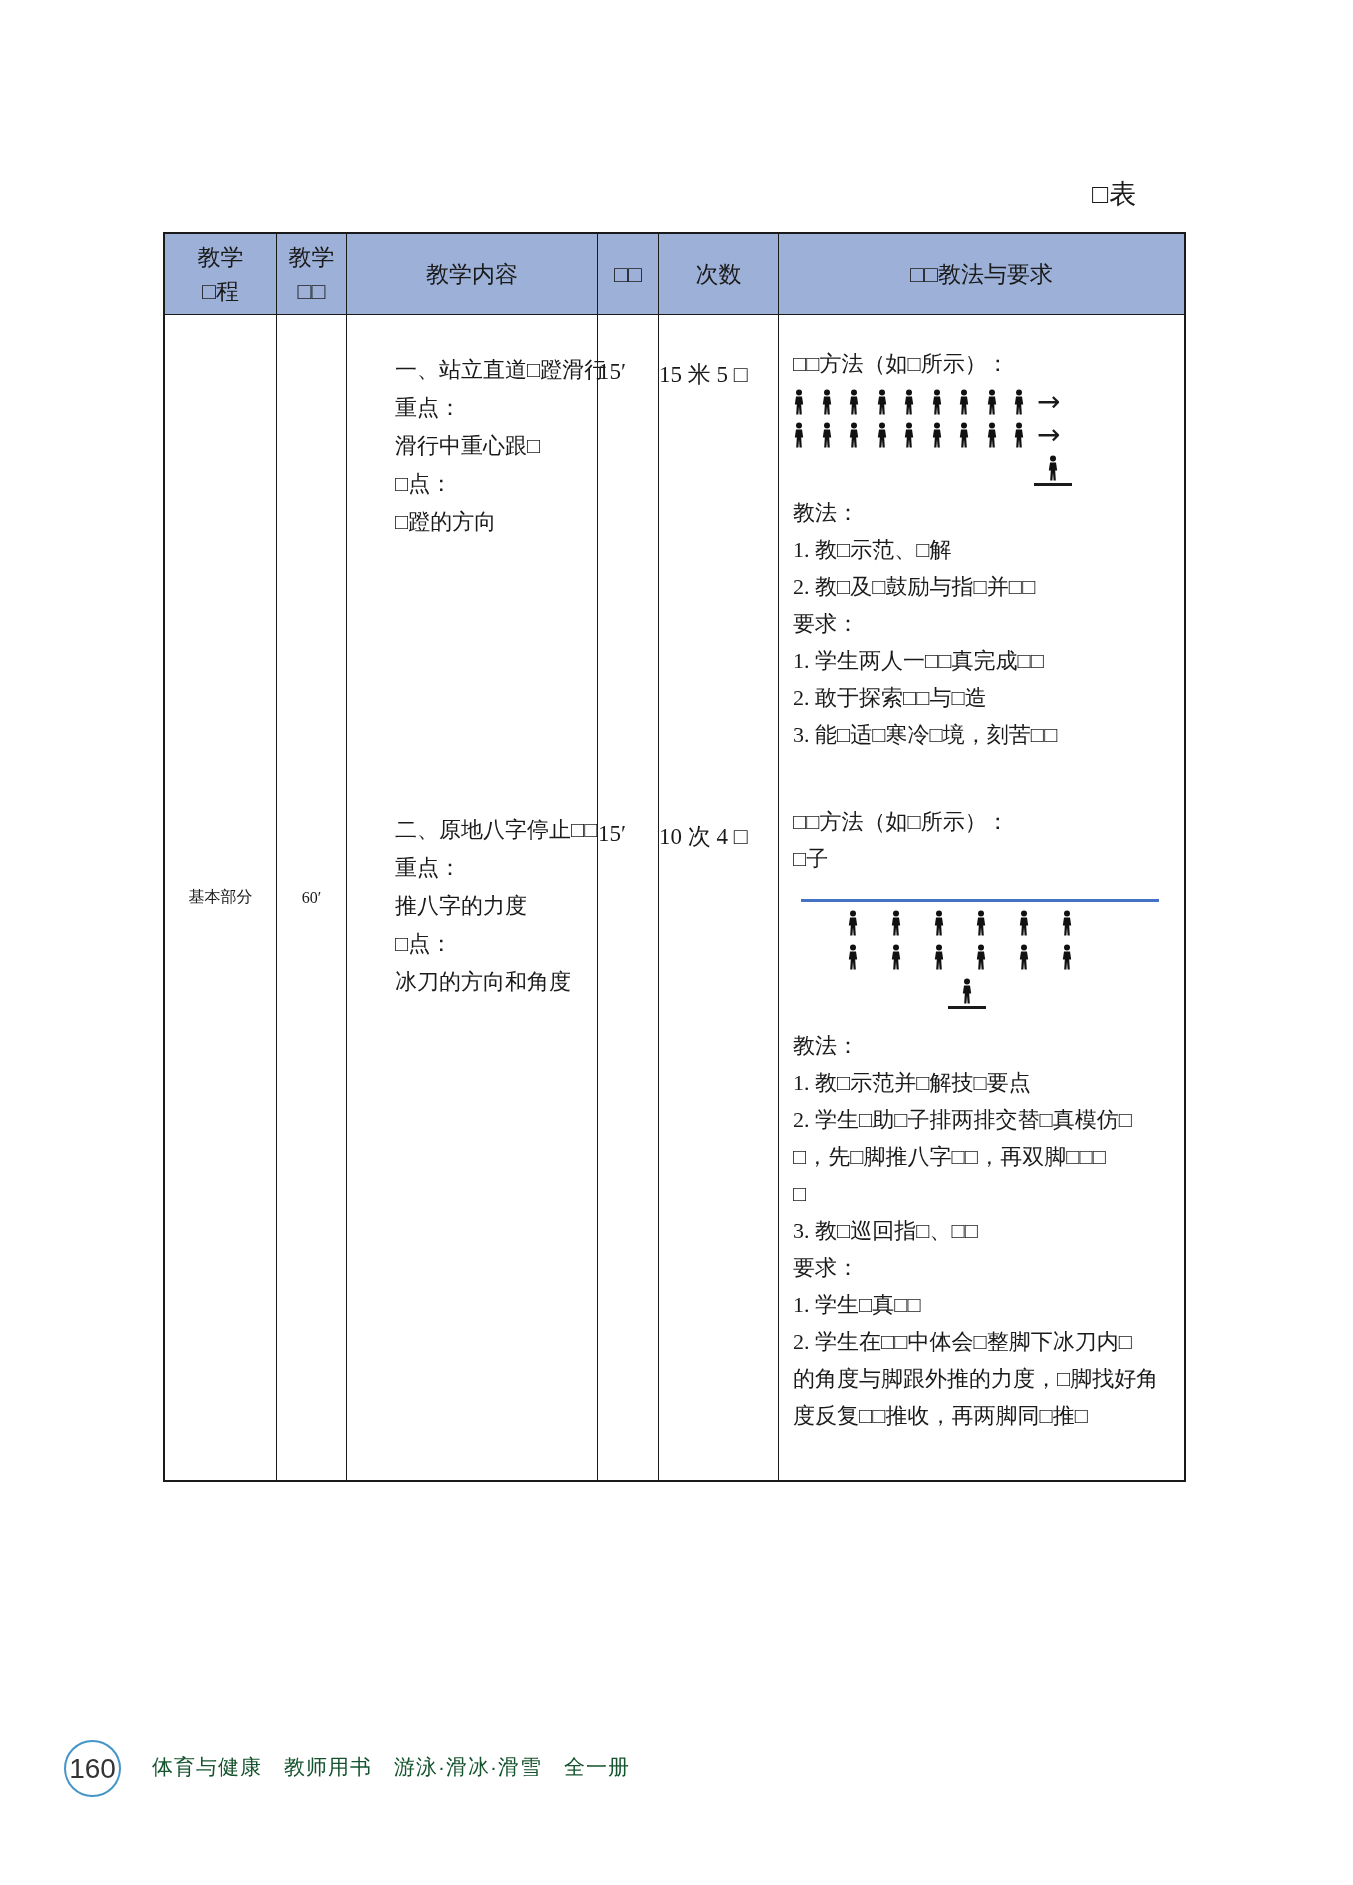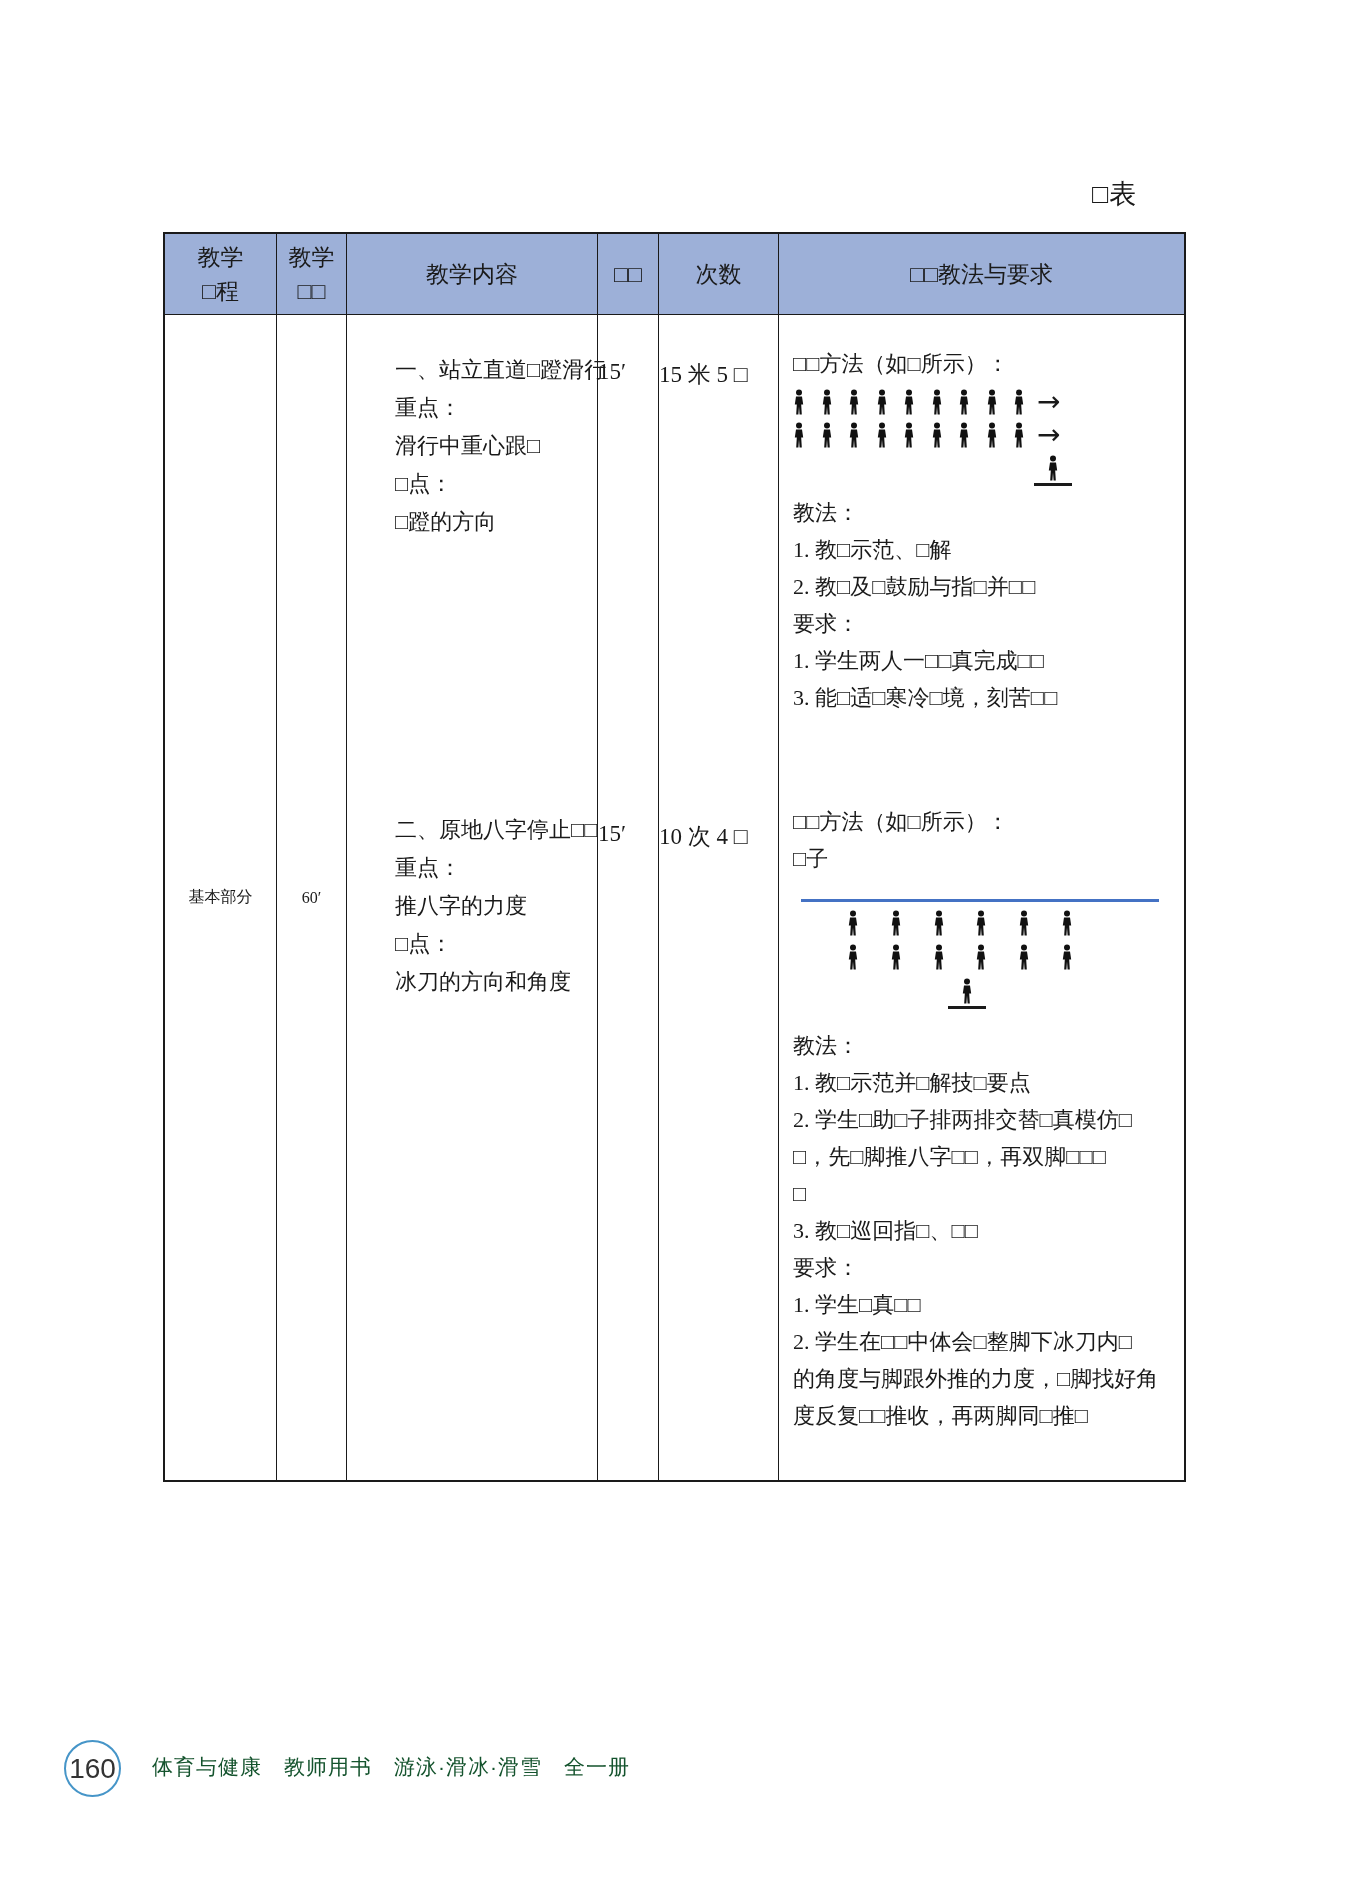--- a/index.html
+++ b/index.html
@@ -248,20 +248,21 @@
       </div>
 
       <div class="tl">教法：</div>
       <div>
           <div class="tl">1. 教□示范、□解</div>
           <div class="tl">2. 教□及□鼓励与指□并□□</div>
         </div>
       <div class="tl">要求：</div>
       <div>
           <div class="tl">1. 学生两人一□□真完成□□</div>
+          <div class="tl">2. 敢于探索□□与□造</div>
           <div class="tl">3. 能□适□寒冷□境，刻苦□□</div>
         </div>
     </div>
 
     <div class="m m2">
       <div class="tl">□□方法（如□所示）：</div>
       <div class="tl">□子</div>
 
       <div>
         <div class="dline"></div>

